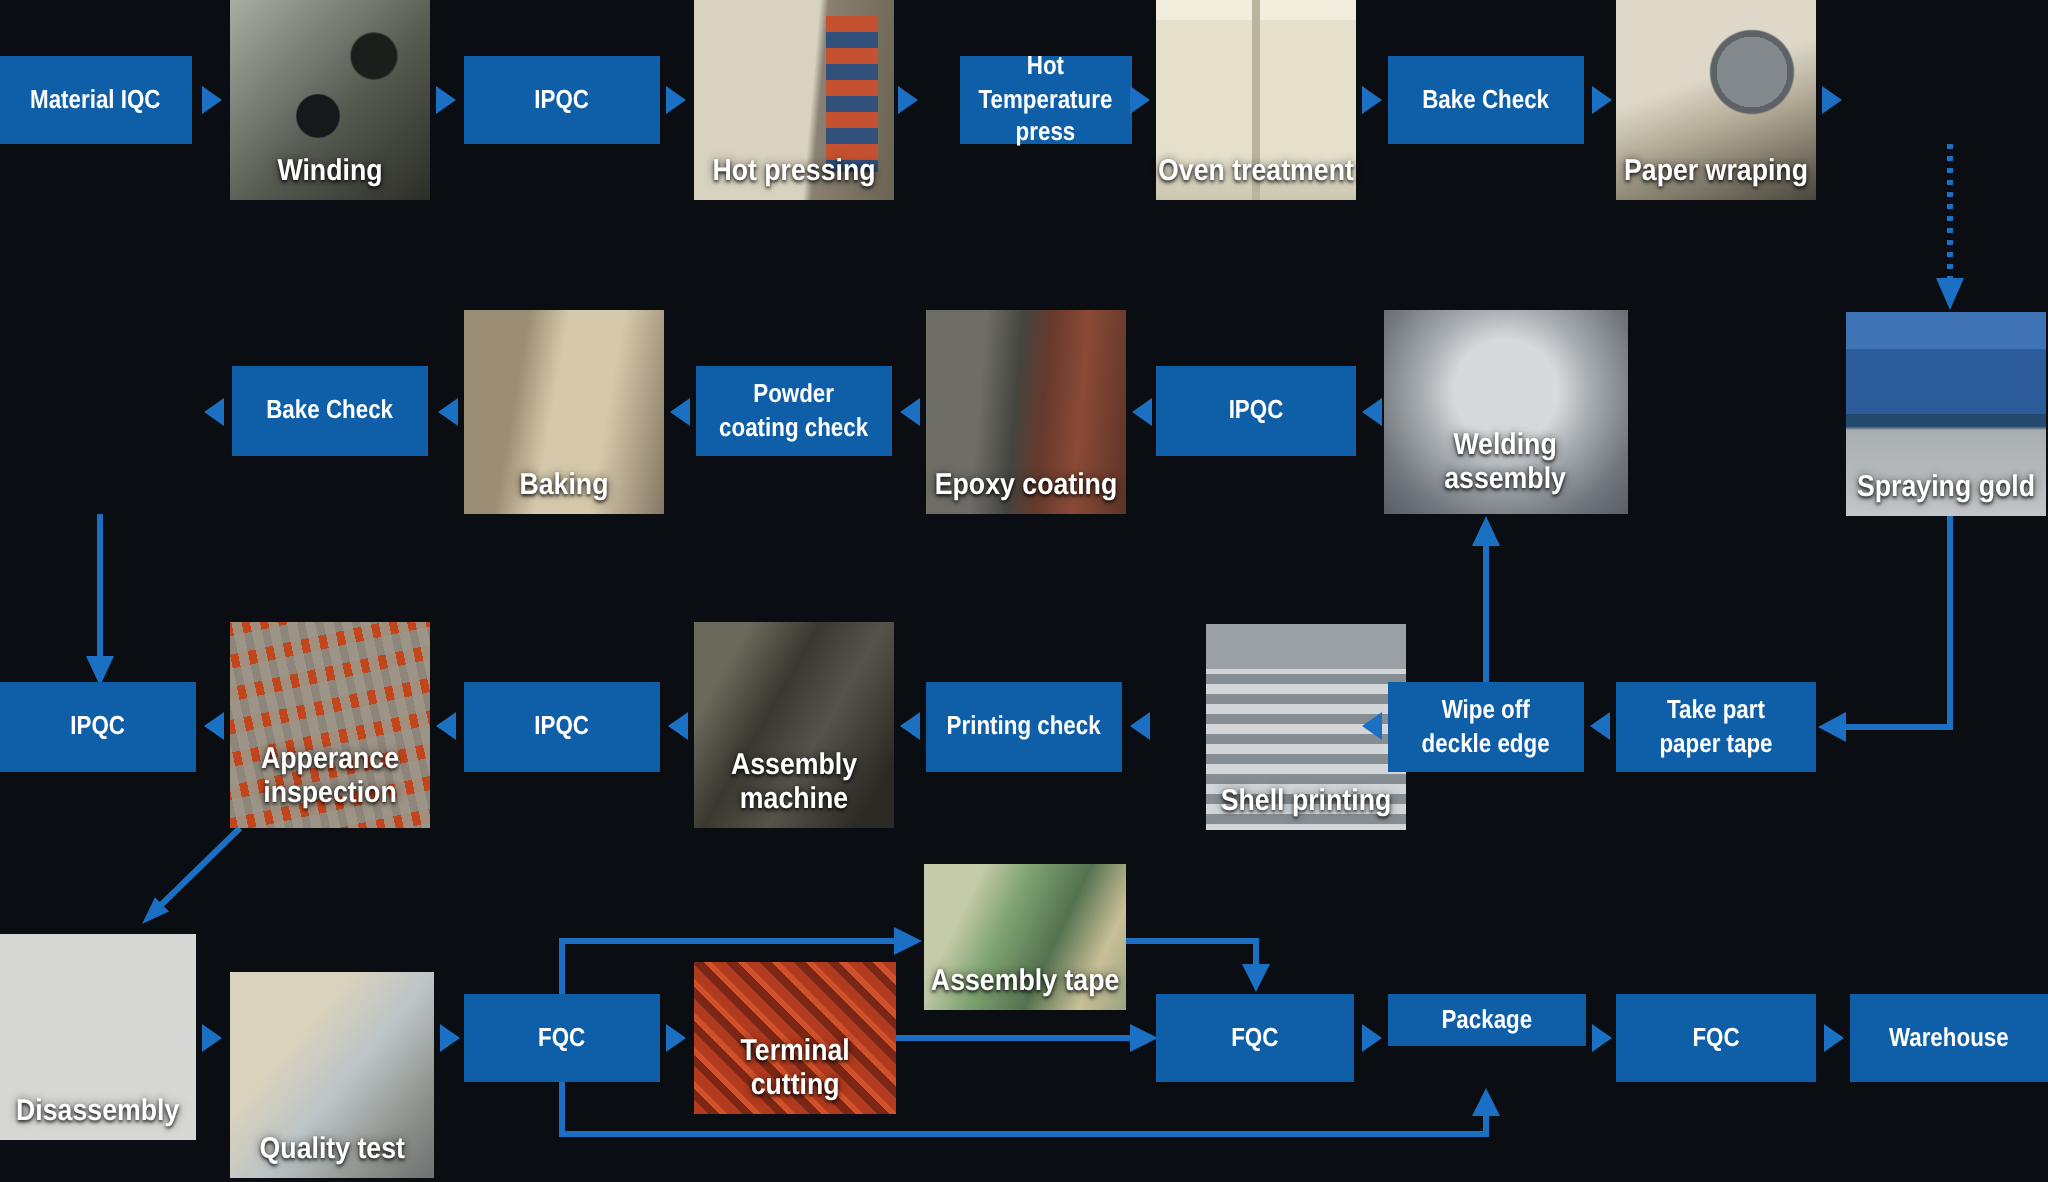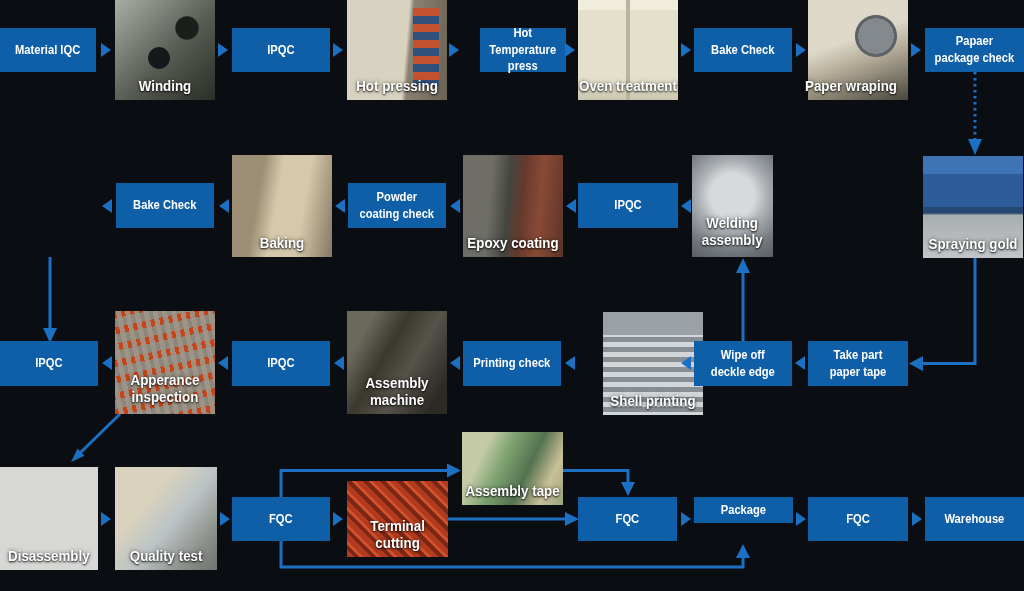--- a/index.html
+++ b/index.html
@@ -29,34 +29,34 @@
   svg.conns .hd{fill:var(--arrow-blue);stroke:none;}
   
   .ph-winding{background:radial-gradient(circle at 72% 28%,#1c1e1b 0 11%,transparent 12%),
       radial-gradient(circle at 44% 58%,#17181c 0 13%,transparent 14%),
       linear-gradient(135deg,#a9ada4 0%,#575b51 55%,#2c2e28 100%);}
   .ph-hotpressing{background:repeating-linear-gradient(180deg,#c4512f 0 8px,#31507c 8px 16px) right 8px top 8px / 26px 78% no-repeat,
       linear-gradient(95deg,#d8d2c0 0 58%,#8a8172 62%,#6b6354 100%);}
   .ph-oven{background:linear-gradient(90deg,transparent 0 48%,#b8b49d 48% 52%,transparent 52%),
       linear-gradient(180deg,#f0eddc 0 10%,#e4e0cc 10% 82%,#c9c5ae 100%);}
   .ph-paperwrap{background:radial-gradient(circle at 68% 36%,#83898d 0 19%,#5d6367 19% 22%,transparent 23%),
-      linear-gradient(160deg,#ddd8c8 0 40%,#b3ab97 60%,#4a473c 100%);justify-content:flex-end;}
+      linear-gradient(160deg,#ddd8c8 0 40%,#b3ab97 60%,#4a473c 100%);}
   .ph-laser{background:radial-gradient(circle at 46% 44%,#d9b3a5 0 17%,transparent 18%),
       linear-gradient(135deg,#e3e7e6 0 30%,#c2cccd 50%,#93a3a8 100%);}
   .ph-baking{background:linear-gradient(100deg,#9c8e74 0 28%,#d6c9ab 45% 68%,#857863 100%);}
   .ph-epoxy{background:linear-gradient(95deg,#6e6e66 0 28%,#44453f 45%,#66392c 58%,#8a4a36 75%,#5d3428 100%);}
   .ph-welding{background:radial-gradient(circle at 50% 40%,#d7dadd 0 30%,#a9aeb2 48%,#70767b 78%,#585e63 100%);}
   .ph-sprayinggold{background:linear-gradient(180deg,#3e74b5 0 18%,#2c5c9a 18% 50%,#23496f 50% 56%,#a8adaf 58%,#c2c6c8 100%);justify-content:center;}
   .ph-apperance{background:repeating-linear-gradient(78deg,rgba(0,0,0,0) 0 4px,rgba(158,150,136,.9) 4px 9px),
       repeating-linear-gradient(168deg,#c2451c 0 7px,#8e867a 7px 16px);}
   .ph-assemblymachine{background:linear-gradient(120deg,#6b685c 0 18%,#3a382f 40%,#55534a 60%,#2c2a24 88%);}
   .ph-shellprinting{background:linear-gradient(180deg,#9aa0a4 0 22%,rgba(0,0,0,0) 22%),
       repeating-linear-gradient(180deg,#d2d6d9 0 5px,#878e93 5px 10px);}
   .ph-disassembly{background:#d7d7d5;}
-  .ph-qualitytest{background:linear-gradient(130deg,#d9d2bd 0 32%,#bcc4c6 55%,#8e928c 80%,#6e7270 100%);}
+  .ph-qualitytest{background:linear-gradient(130deg,#d9d2bd 0 32%,#bcc4c6 55%,#8e928c 80%,#6e7270 100%);margin-top:19px;}
   .ph-terminal{background:repeating-linear-gradient(45deg,#b23a1e 0 5px,#7c2716 5px 9px,#d0512b 9px 12px);}
   .ph-assemblytape{background:linear-gradient(115deg,#c5cba9 0 22%,#7fa472 40%,#54724f 62%,#c9c097 82%,#9aa47e 100%);}
 </style>
 </head>
 <body>
 
 <div class="canvas">
 
   <svg class="conns" width="1024" height="591" viewBox="0 0 1024 591">
     <g>
@@ -114,24 +114,20 @@
 press</span>
   </div>
   <div class="cell photo ph-oven" style="left:578px;top:0;width:100px;height:100px">
     <span class="cap">Oven treatment</span>
   </div>
   <div class="cell box" style="left:694px;top:28px;width:98px;height:44px">
     <span class="lbl">Bake Check</span>
   </div>
   <div class="cell photo ph-paperwrap" style="left:808px;top:0;width:100px;height:100px">
     <span class="cap">Paper wraping</span>
-  </div>
-  <div class="cell box" style="left:925px;top:28px;width:99px;height:44px">
-    <span class="lbl">Papaer
-package check</span>
   </div>
 
   <div class="arr r" style="left:101px;top:43px"></div>
   <div class="arr r" style="left:218px;top:43px"></div>
   <div class="arr r" style="left:333px;top:43px"></div>
   <div class="arr r" style="left:449px;top:43px"></div>
   <div class="arr r" style="left:565px;top:43px"></div>
   <div class="arr r" style="left:681px;top:43px"></div>
   <div class="arr r" style="left:796px;top:43px"></div>
   <div class="arr r" style="left:911px;top:43px"></div>
@@ -145,21 +141,21 @@
   <div class="cell box" style="left:348px;top:183px;width:98px;height:45px">
     <span class="lbl">Powder
 coating check</span>
   </div>
   <div class="cell photo ph-epoxy" style="left:463px;top:155px;width:100px;height:102px">
     <span class="cap">Epoxy coating</span>
   </div>
   <div class="cell box" style="left:578px;top:183px;width:100px;height:45px">
     <span class="lbl">IPQC</span>
   </div>
-  <div class="cell photo ph-welding" style="left:692px;top:155px;width:81px;height:102px">
+  <div class="cell photo ph-welding" style="left:692px;top:155px;width:122px;height:102px">
     <span class="cap" style="padding-bottom:9px">Welding
 assembly</span>
   </div>
   <div class="cell photo ph-sprayinggold" style="left:923px;top:156px;width:100px;height:102px">
     <span class="cap">Spraying gold</span>
   </div>
 
   <div class="arr l" style="left:102px;top:199px"></div>
   <div class="arr l" style="left:219px;top:199px"></div>
   <div class="arr l" style="left:335px;top:199px"></div>

